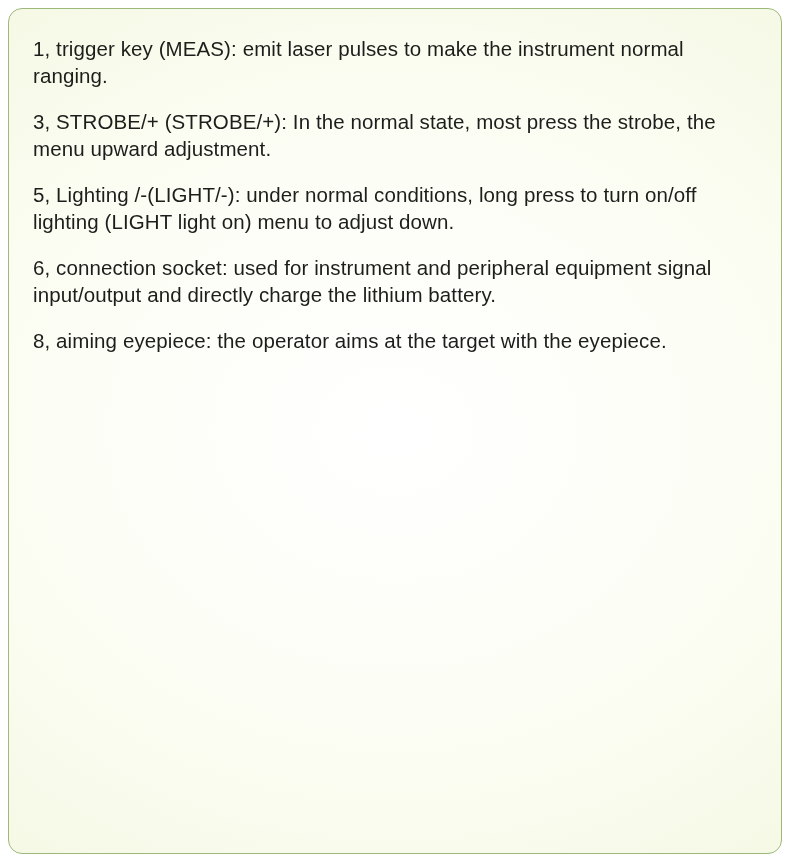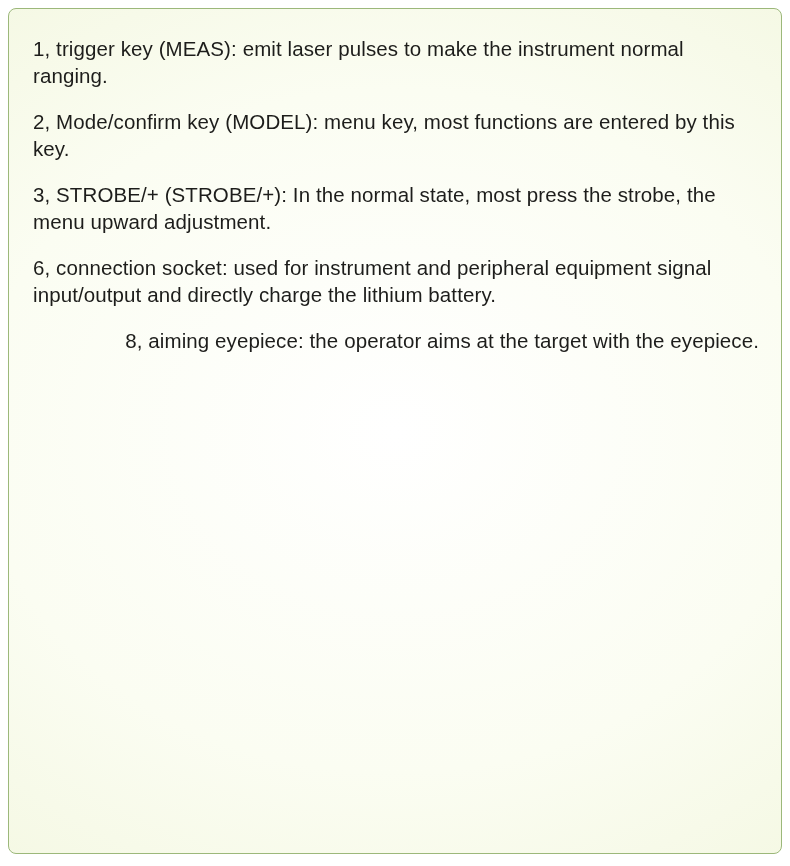--- a/index.html
+++ b/index.html
@@ -18,46 +18,45 @@
     height: 866px;
     box-sizing: border-box;
     padding: 8px 8px 12px 8px;
   }
   .panel {
     position: relative;
     box-sizing: border-box;
     width: 774px;
     height: 846px;
     border: 1px solid #9cb87a;
-    border-radius: 8px;
+    border-radius: 14px;
     background:
       radial-gradient(ellipse 120% 90% at 50% 50%, #ffffff 0%, #fbfdf2 45%, #f3f7e0 78%, #eef4d6 100%);
     overflow: hidden;
   }
   .content {
     padding: 26px 22px 10px 24px;
   }
   .para {
     color: #1d1d1b;
     font-size: 20.5px;
     line-height: 1.32;
     margin: 0 0 19px 0;
     letter-spacing: 0.1px;
   }
   .para:last-child {
     margin-bottom: 6px;
-    text-align: right;
   }
 </style>
 </head>
 <body>
 
 <div class="page">
   <div class="panel">
     <div class="content">
       <p class="para">1, trigger key (MEAS): emit laser pulses to make the instrument normal ranging.</p>
-      <p class="para">2, Mode/confirm key (MODEL): menu key, most functions are entered by this key.</p>
       <p class="para">3, STROBE/+ (STROBE/+): In the normal state, most press the strobe, the menu upward adjustment.</p>
+      <p class="para">5, Lighting /-(LIGHT/-): under normal conditions, long press to turn on/off lighting (LIGHT light on) menu to adjust down.</p>
       <p class="para">6, connection socket: used for instrument and peripheral equipment signal input/output and directly charge the lithium battery.</p>
       <p class="para">8, aiming eyepiece: the operator aims at the target with the eyepiece.</p>
     </div>
   </div>
 </div>
 
 </body></html>

